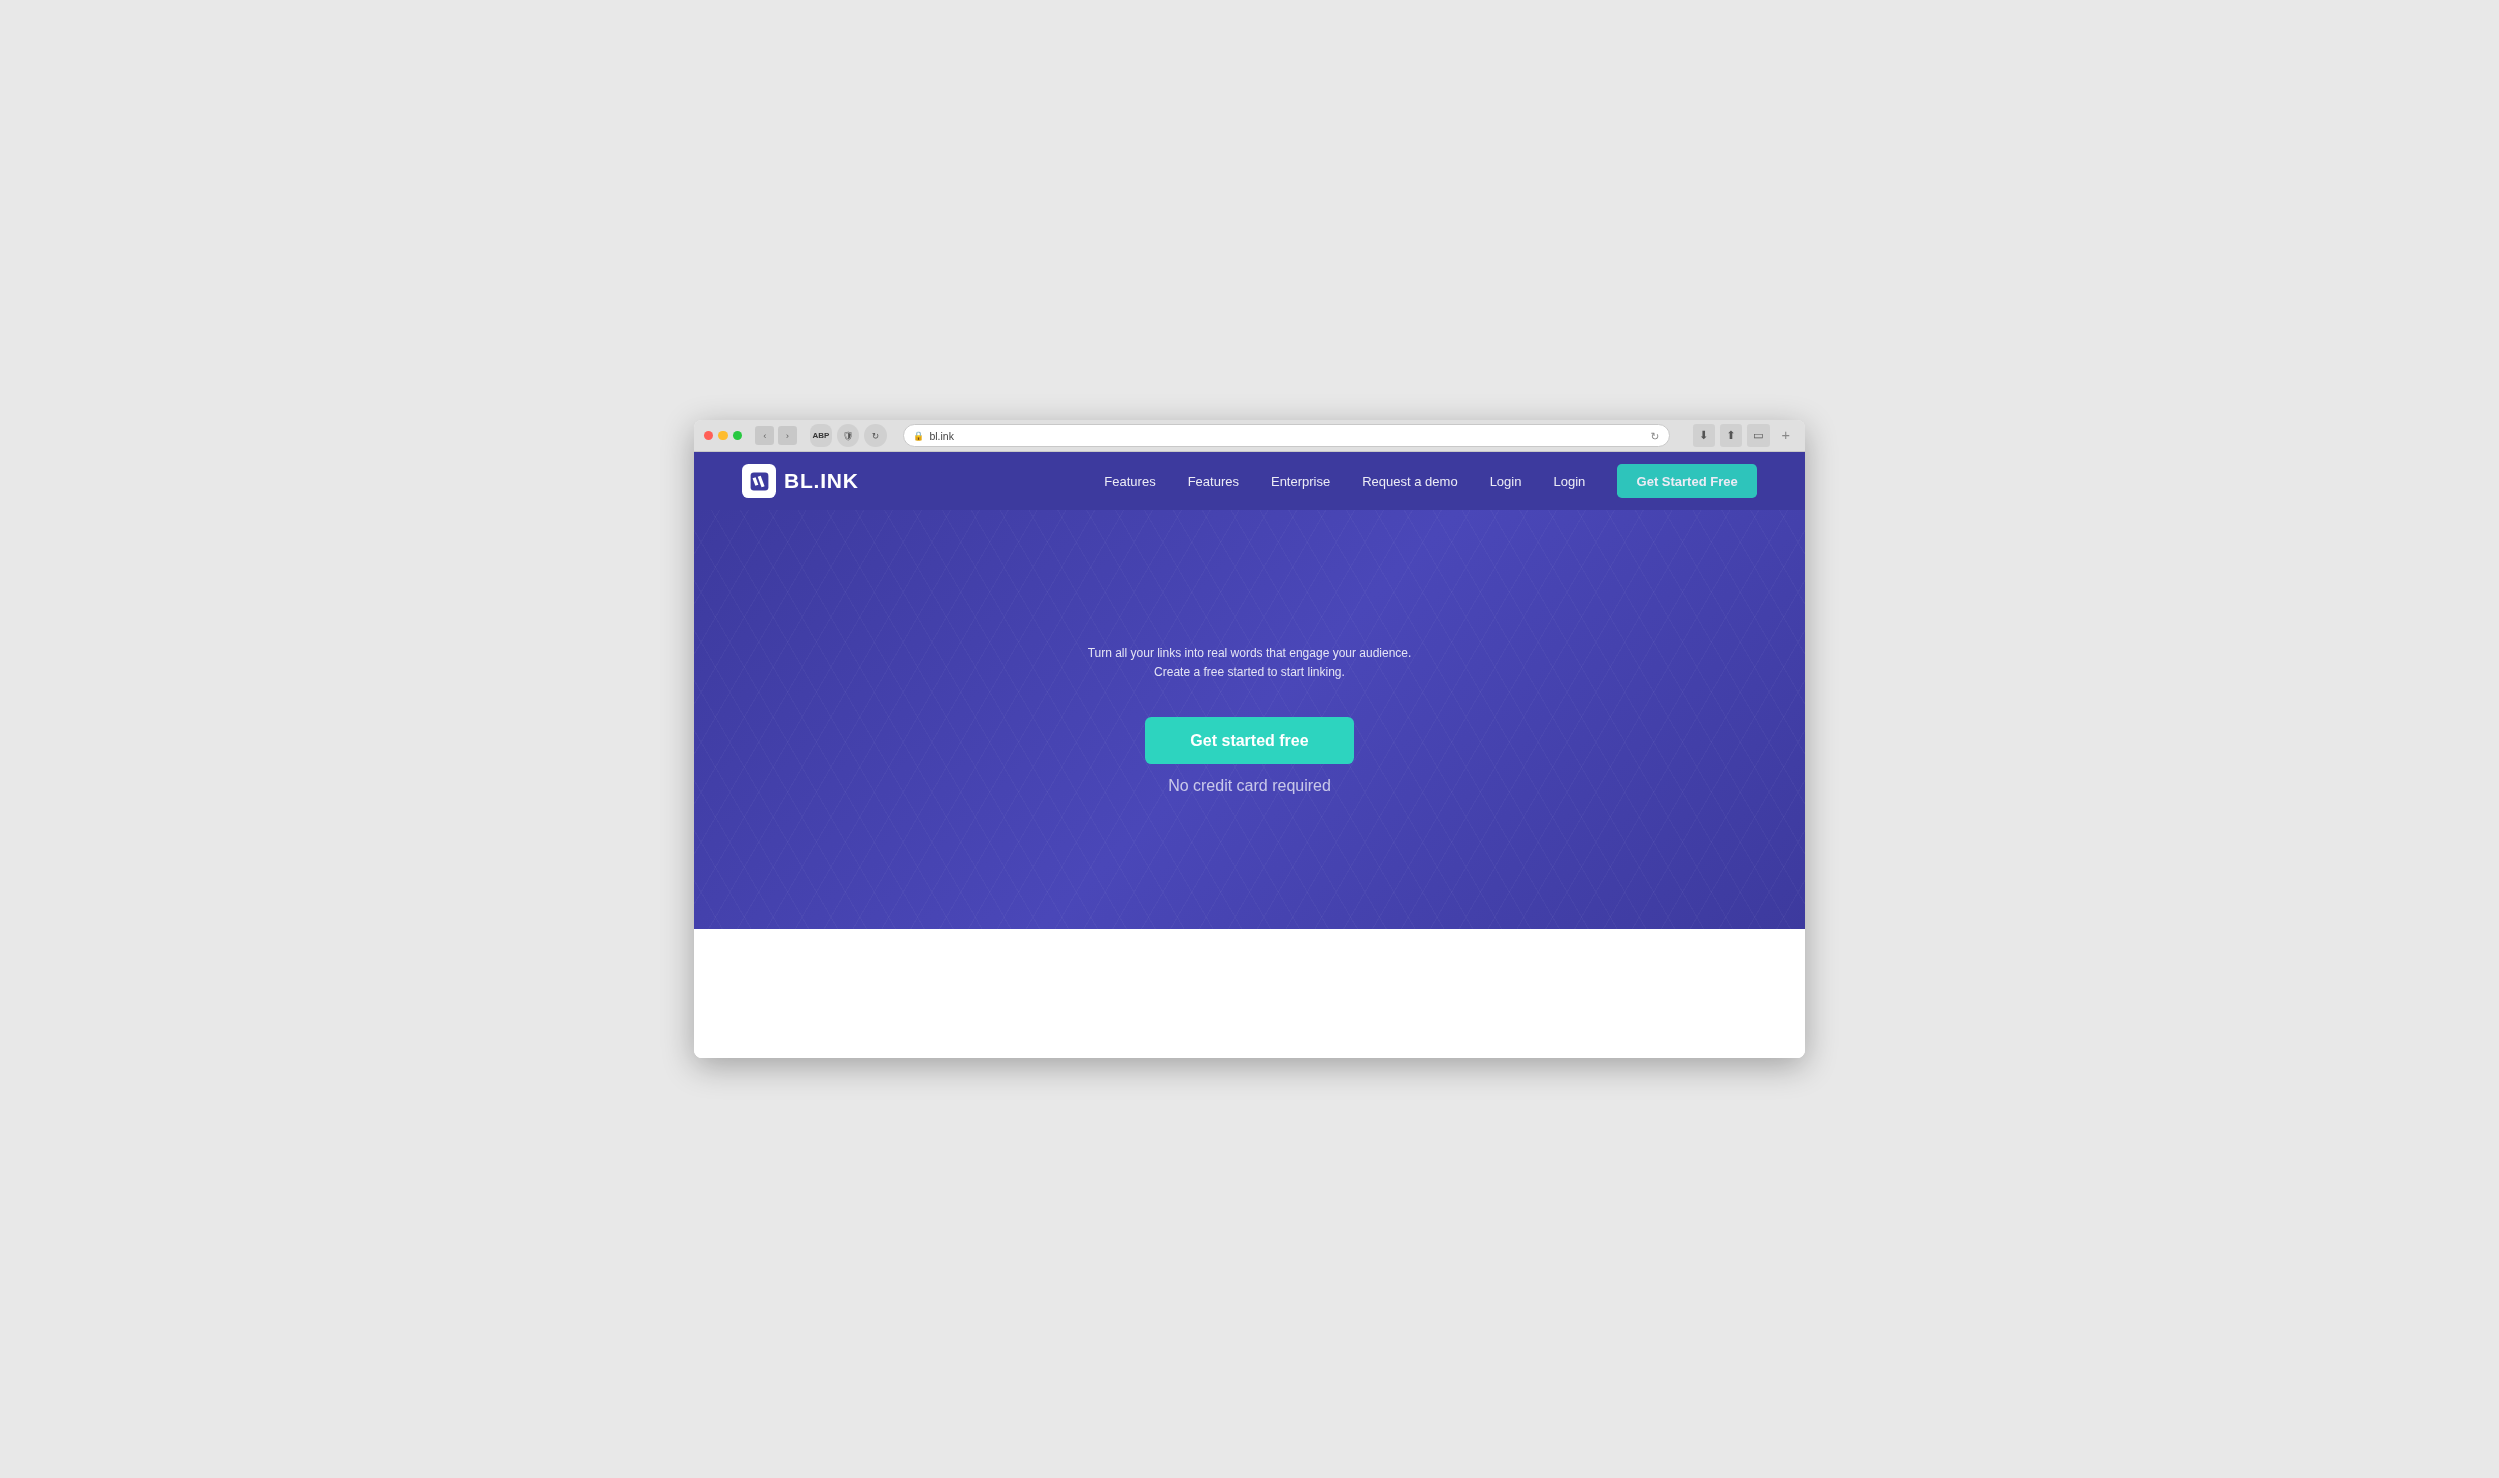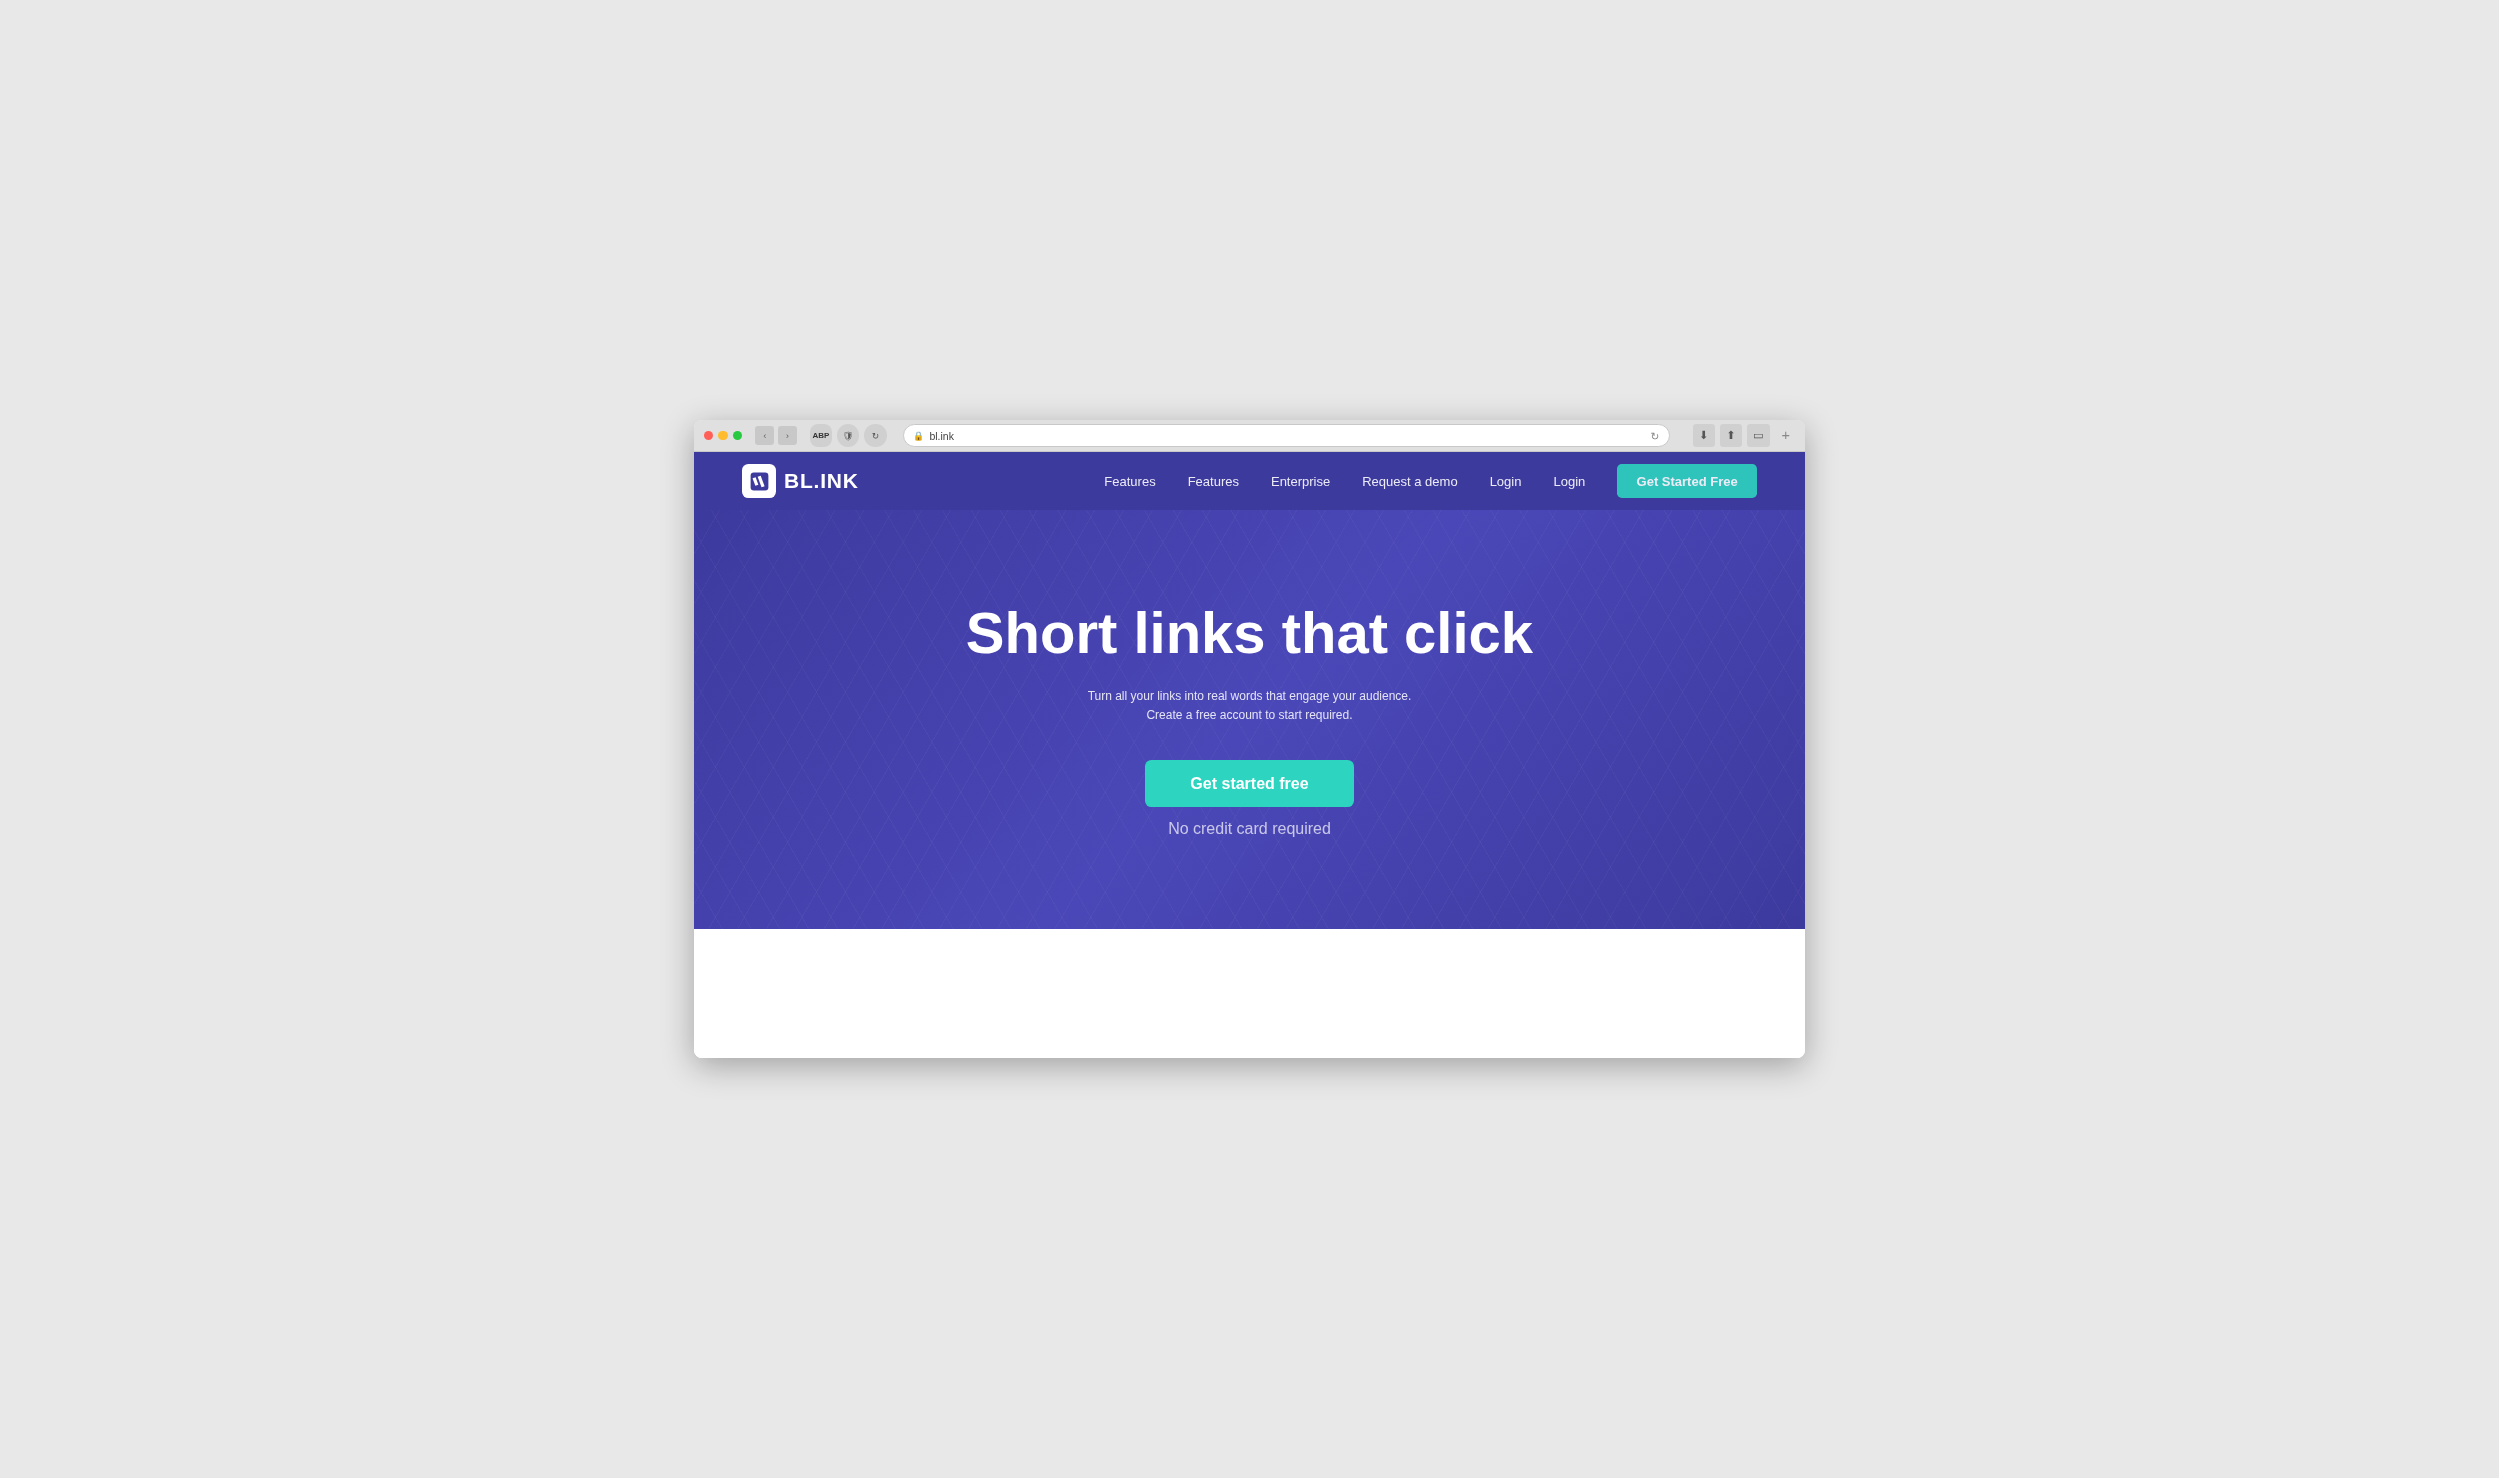--- a/index.html
+++ b/index.html
@@ -367,24 +367,23 @@
         <li>
           <a href="#">Login</a>
         </li>
         <li>
           <a href="#" class="nav-cta">Get Started Free</a>
         </li>
       </ul>
     </nav>
 
     <section class="hero">
-      <h1 class="hero-title">Short links that click</h1>
       <p class="hero-subtitle">
         <span>Turn all your links into real words that engage your audience.</span><br>
-        <span>Create a free account to start required.</span>
+        <span>Create a free started to start linking.</span>
       </p>
       <a href="#" class="hero-cta">Get started free</a>
       <p class="hero-no-cc">No credit card required</p>
     </section>
 
     <div class="below-hero"></div>
   </div>
 </div>
 
 

